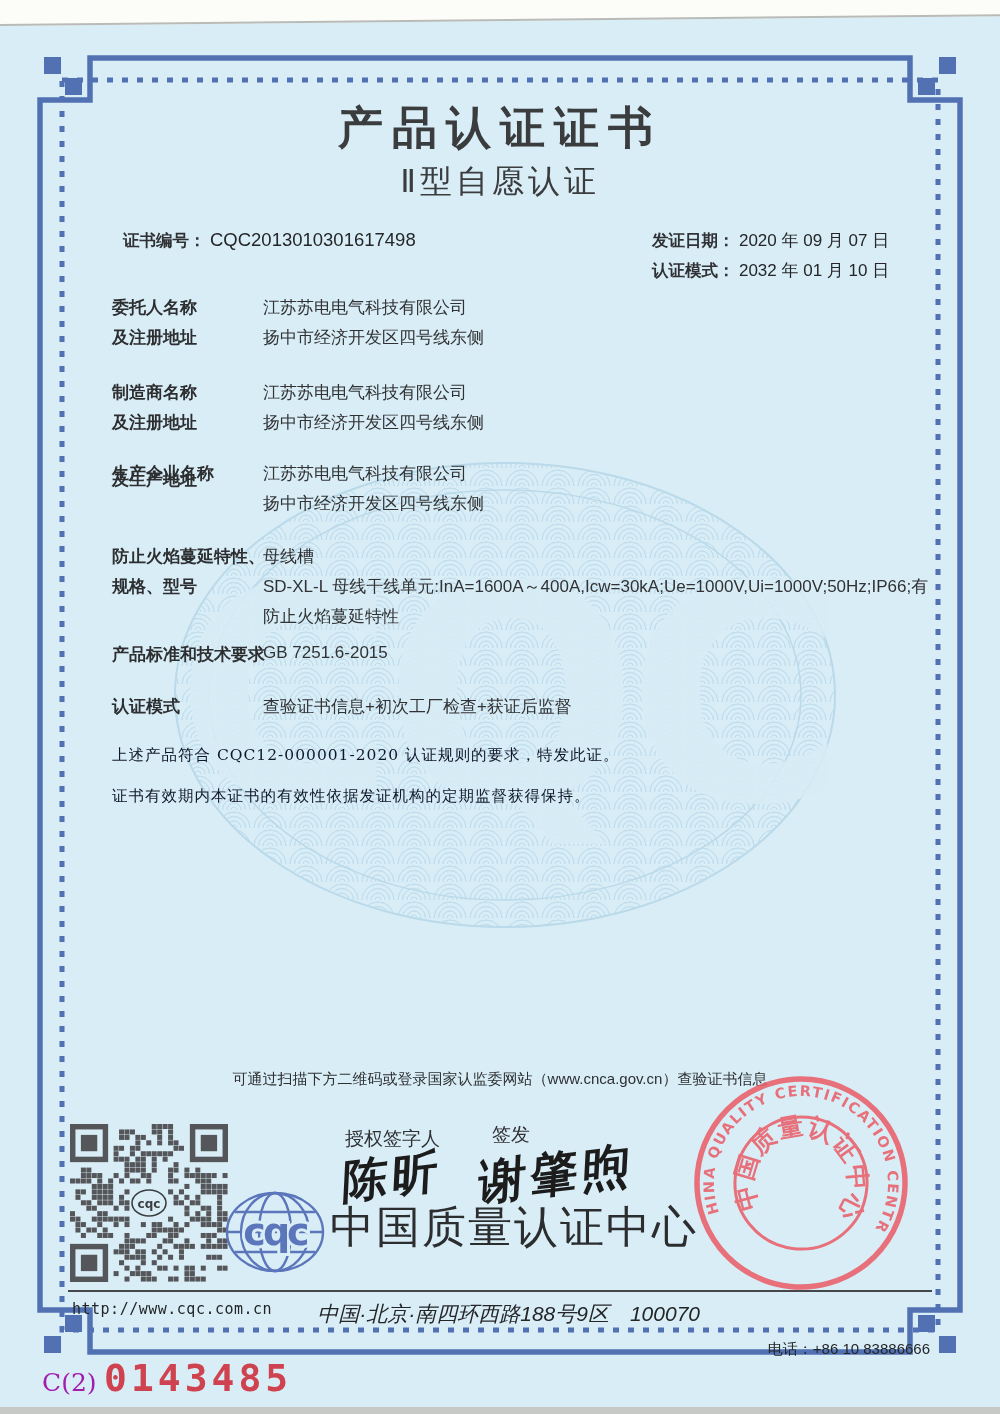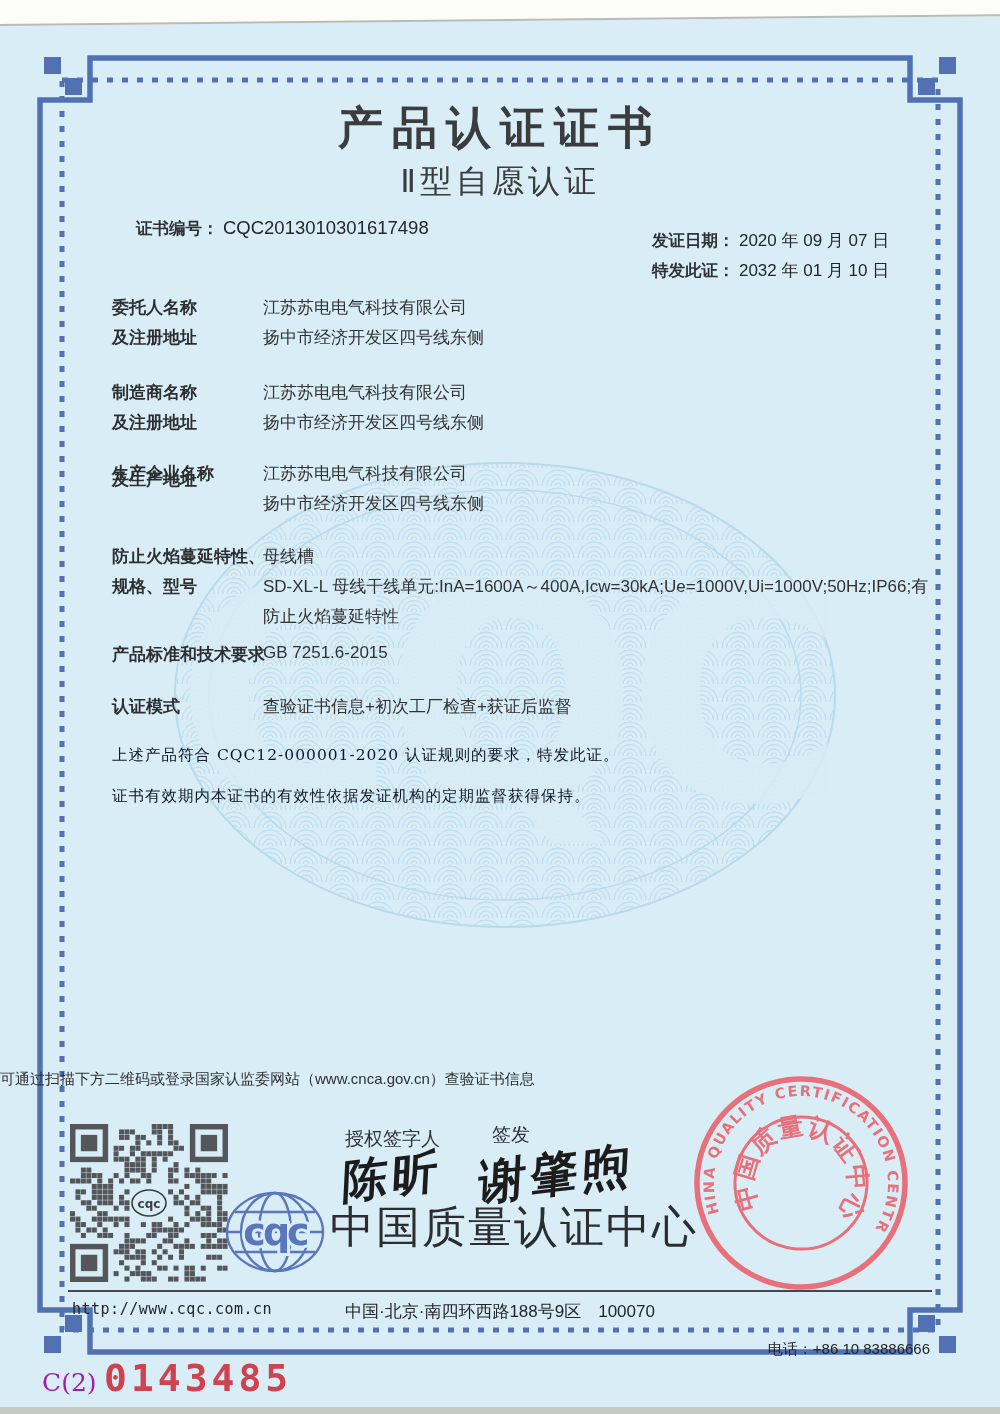--- a/index.html
+++ b/index.html
@@ -16,42 +16,42 @@
   .scan-bottom{position:absolute; left:0; bottom:0; width:1000px; height:7px; background:#c6c9c6;}
   
   .title{left:0; right:0; top:98px; text-align:center; font-size:45px; font-weight:bold;
     letter-spacing:9px; color:#3a3c3e;}
   .subtitle{left:0; right:0; top:160px; text-align:center; font-size:32px; font-weight:500;
     letter-spacing:4px; color:#3a3c3e;}
   
   .kai{font-family:"DejaVu Serif","Liberation Serif",serif;}
   .meta-label{font-size:16.5px; font-weight:bold; color:#2f3134;}
   .meta-value{font-size:18.5px; color:#242628;}
-  .cert-no-row{left:123px; top:217px;margin-left:13px;}
+  .cert-no-row{left:123px; top:229px;}
   .date-row1{left:652px; top:229px;}
   .date-row2{left:652px; top:259px;}
   .inline{display:inline-block; vertical-align:baseline;}
   
   .flabel{position:absolute; left:112px; font-size:17px; font-weight:bold; color:#2c2e30; white-space:nowrap;}
   .fvalue{position:absolute; left:263px; font-size:17px; color:#303234; white-space:nowrap;}
   
   .note{position:absolute; left:112px; font-size:15.5px; letter-spacing:1px; color:#0f172a;}
   
-  .verify{left:0; right:0; top:1070px; font-size:15px; color:#2e3032; font-weight:500;}
+  .verify{left:0; right:0; top:1070px; text-align:center; font-size:15px; color:#2e3032; font-weight:500;}
   
   .sign-label{position:absolute; font-size:19px; color:#2f3134;}
   .signature{position:absolute; font-size:46px; font-weight:600; color:#1c1c1c;
     transform:rotate(-7deg) skewX(-10deg); letter-spacing:4px;}
   .org-name{position:absolute; left:330px; top:1198px; font-size:44px; font-weight:500;
     letter-spacing:2px; color:#2b2d2f;}
   
   .sep-line{position:absolute; left:68px; top:1290px; width:864px; height:2px; background:#45474a;}
   .footer-url{position:absolute; left:72px; top:1300px; font-family:"DejaVu Sans Mono","Liberation Mono",monospace;
     font-size:15px; letter-spacing:0.5px; color:#232527;}
-  .footer-addr{position:absolute; left:300px; width:400px; top:1300px; text-align:center; font-size:17px; color:#232527;}
+  .footer-addr{position:absolute; left:300px; width:400px; top:1300px; text-align:right; font-size:21px; color:#232527;font-style:italic;}
   .footer-phone{position:absolute; right:70px; top:1300px; font-size:15px; color:#232527;margin-top:40px;}
   
   .serial-prefix{position:absolute; left:42px; top:1368px; font-family:"DejaVu Serif","Liberation Serif",serif;
     font-size:25px; color:#a21caf;}
   .serial-number{position:absolute; left:104px; top:1356px; font-family:"DejaVu Sans Mono","Liberation Mono",monospace;
     font-size:38px; font-weight:bold; letter-spacing:4px; color:#cf4350;}
   
   .qr{position:absolute; left:70px; top:1124px; width:158px; height:158px;}
   .svg-abs{position:absolute; left:0; top:0;}
 </style>
@@ -104,21 +104,21 @@
 
   <div class="abs cert-no-row">
     <span class="inline kai meta-label">证书编号：</span>
     <span class="inline meta-value">CQC2013010301617498</span>
   </div>
   <div class="abs date-row1">
     <span class="inline kai meta-label">发证日期：</span>
     <span class="inline meta-value" style="font-size:17px">2020 年 09 月 07 日</span>
   </div>
   <div class="abs date-row2">
-    <span class="inline kai meta-label">特发此证：</span>
+    <span class="inline kai meta-label">认证模式：</span>
     <span class="inline meta-value" style="font-size:17px">2032 年 01 月 10 日</span>
   </div>
 
   <div class="flabel" style="top:296px">委托人名称</div>
   <div class="flabel" style="top:326px">及注册地址</div>
   <div class="fvalue" style="top:296px">江苏苏电电气科技有限公司</div>
   <div class="fvalue" style="top:326px">扬中市经济开发区四号线东侧</div>
 
   <div class="flabel" style="top:381px">制造商名称</div>
   <div class="flabel" style="top:411px">及注册地址</div>

